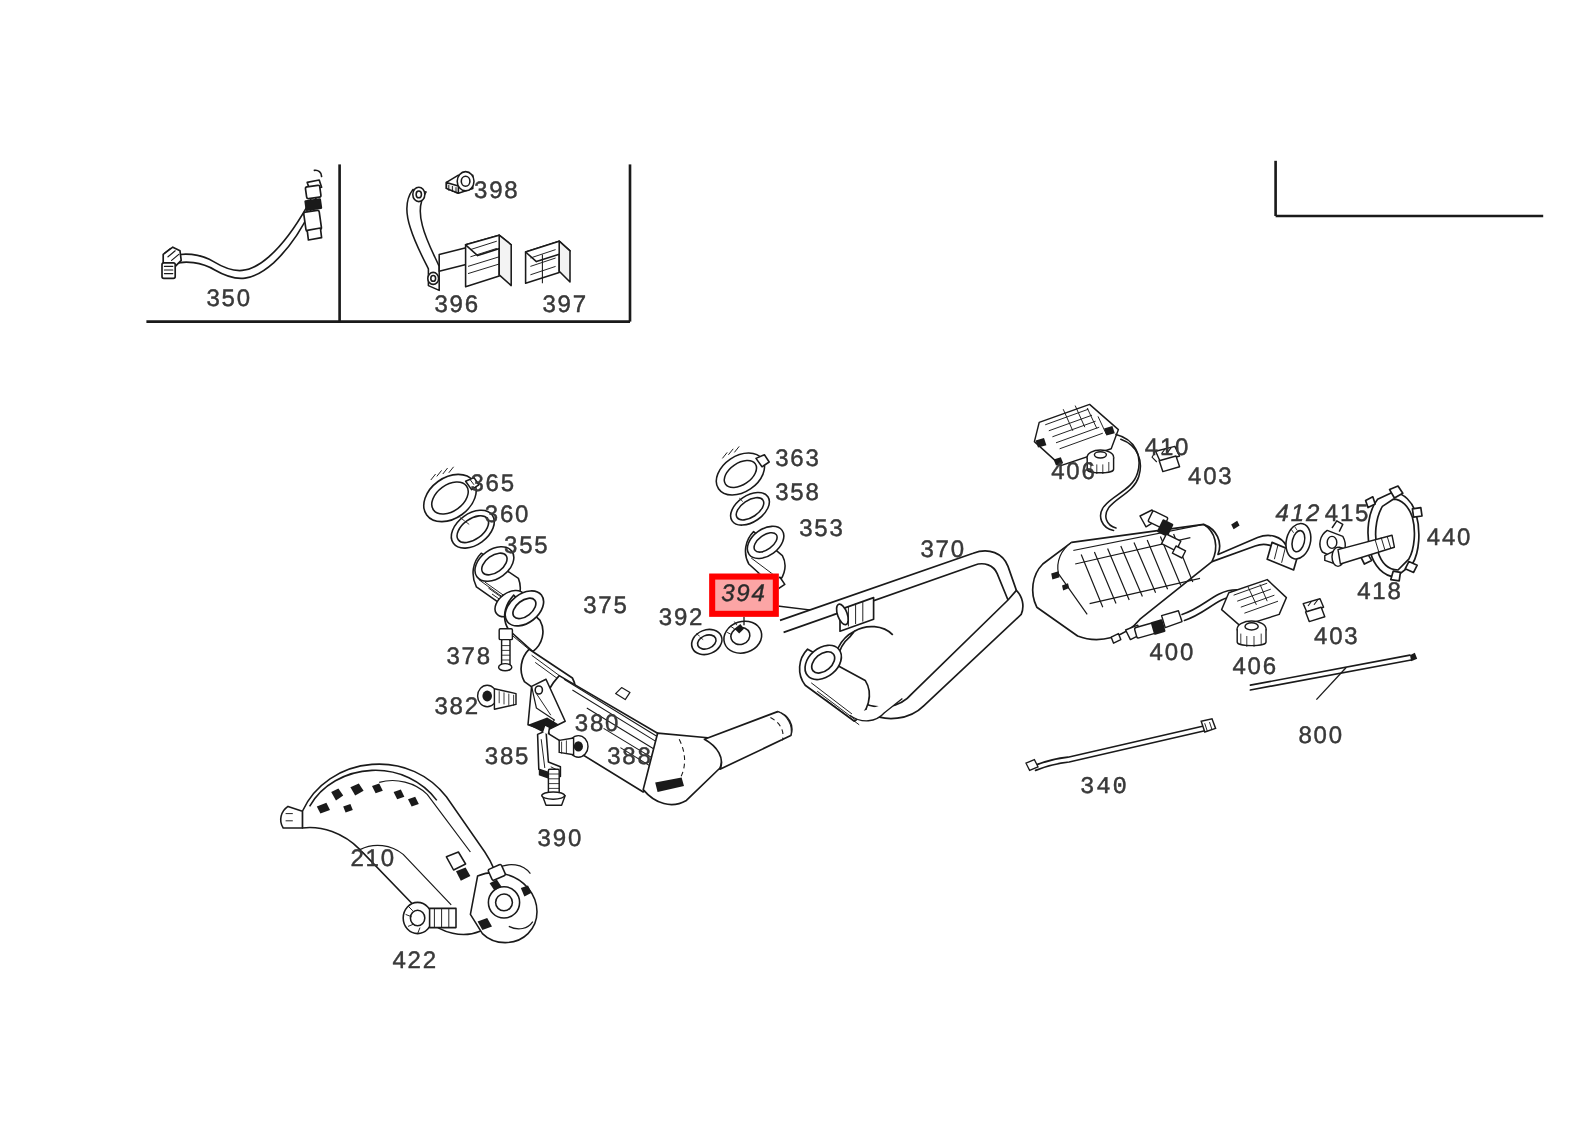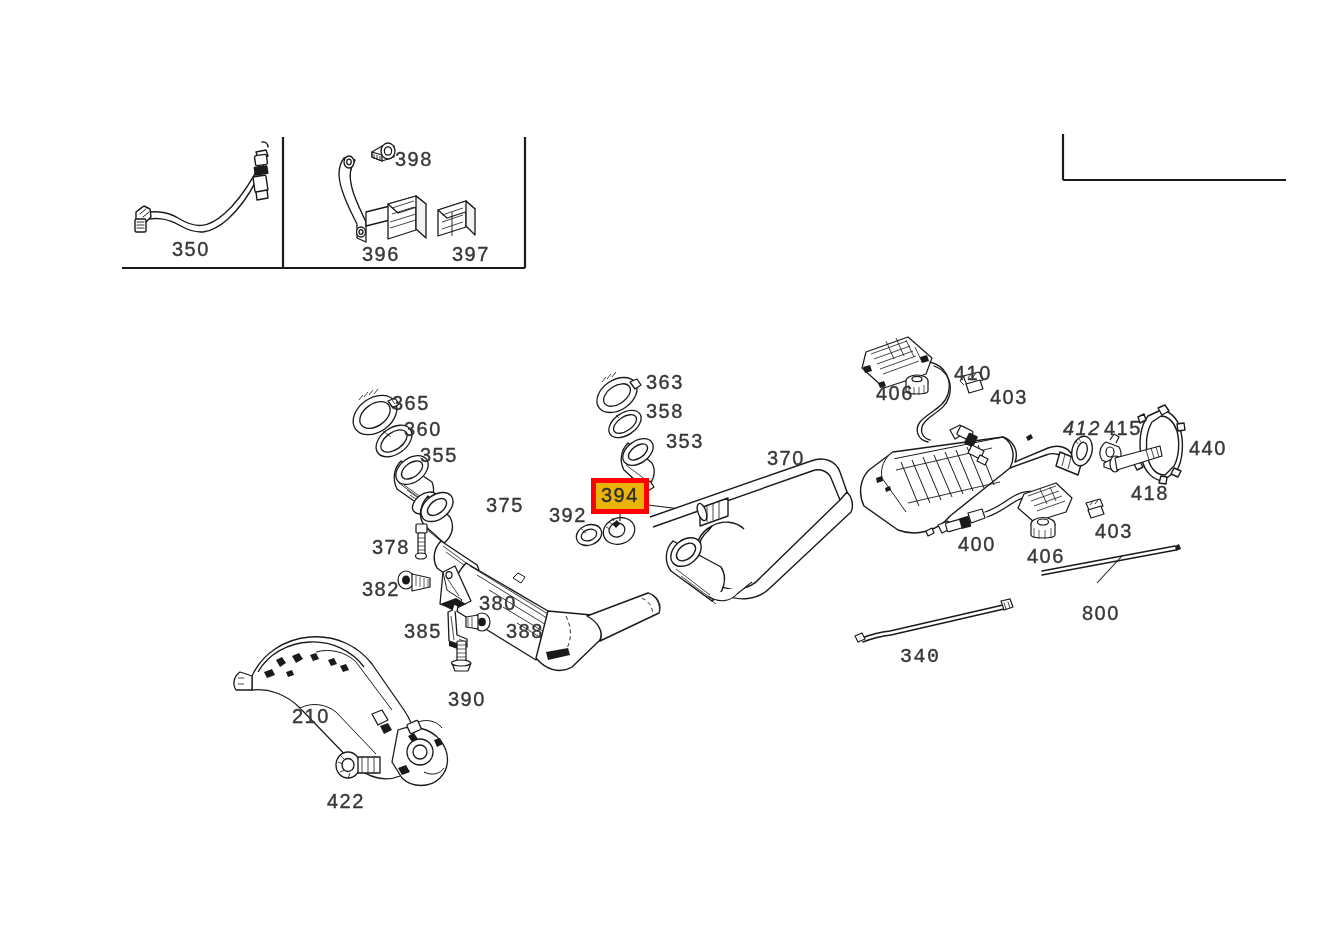--- a/index.html
+++ b/index.html
@@ -28,25 +28,26 @@
   .callout {
     position: absolute;
     font-family: "Liberation Sans", sans-serif;
     font-size: 20px;
     color: #3a3a3a;
     letter-spacing: 1.5px;
     white-space: nowrap;
     -webkit-text-stroke: 0.35px #2e2e2e;
   }
   .callout.boxed {
-    background: #eab308;
+    background: #fca5a5;
     border: 5px solid #ff0000;
     padding: 1px 5px 2px 5px;
     color: #2a2a2a;
     z-index: 30;
+    font-style: italic;
   }
   .title-text {
     position: absolute;
     font-family: "Liberation Sans", sans-serif;
     font-size: 27px;
     letter-spacing: 1.5px;
     color: #3c3c3c;
     white-space: nowrap;
   }
 </style>

